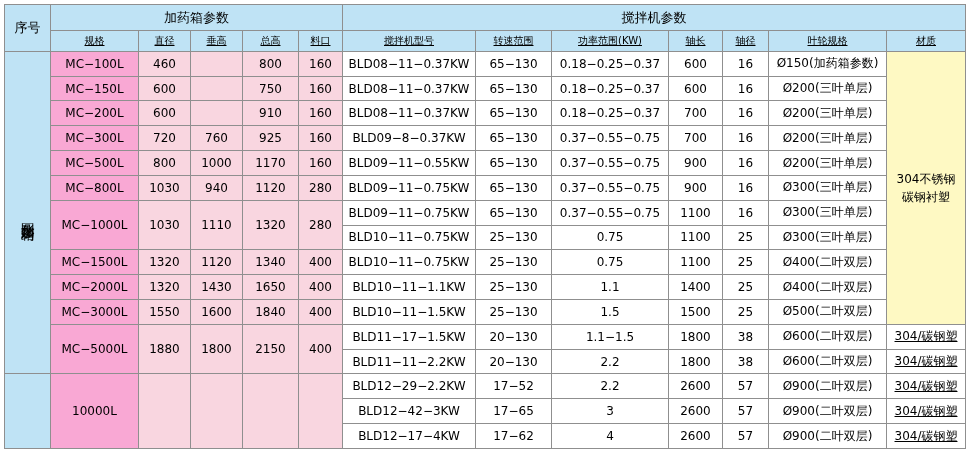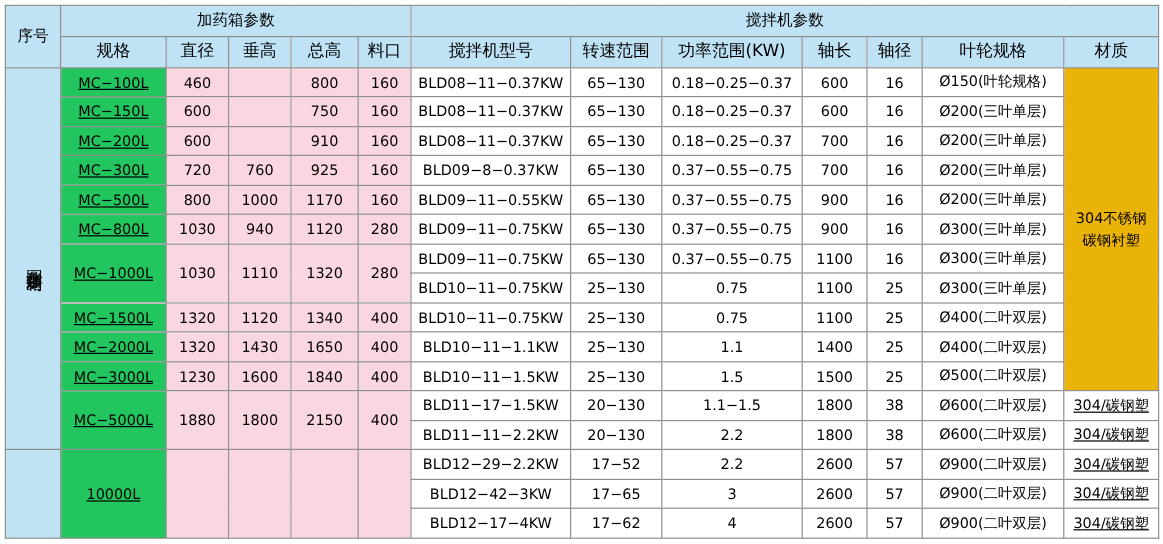--- a/index.html
+++ b/index.html
@@ -38,28 +38,29 @@
   }
   
   .hdr {
     background: #bfe3f5;
     font-weight: bold;
     font-size: 13px;
   }
   .hdr-sub {
     background: #bfe3f5;
     font-weight: bold;
-    font-size: 14px;
+    font-size: 10px;
+    text-decoration: underline;
   }
   
   .c-seq   { background: #bfe3f5; font-weight: bold; font-size: 14px; line-height: 1.25; letter-spacing: 1px; }
-  .c-spec  { background: #22c55e; font-weight: bold; text-decoration: underline; }
+  .c-spec  { background: #f9a8d4; font-weight: bold; }
   .c-pink  { background: #f9d6e0; margin-left: 48px; }
   .c-white { background: #ffffff; }
-  .c-mat   { background: #eab308; font-weight: bold; line-height: 1.5; }
+  .c-mat   { background: #fef9c3; font-weight: bold; line-height: 1.5; }
   .c-mat2  { background: #ffffff; text-decoration: underline; }
 </style>
 </head>
 <body>
 
 <div class="sheet">
   <table class="spec">
     <colgroup>
       <col style="width:46px">
       <col style="width:88px">
@@ -105,21 +106,21 @@
         <td class="c-spec">MC−100L</td>
         <td class="c-pink">460</td>
         <td class="c-pink"></td>
         <td class="c-pink">800</td>
         <td class="c-pink">160</td>
         <td class="c-white">BLD08−11−0.37KW</td>
         <td class="c-white">65−130</td>
         <td class="c-white">0.18−0.25−0.37</td>
         <td class="c-white">600</td>
         <td class="c-white">16</td>
-        <td class="c-white">Ø150(叶轮规格)</td>
+        <td class="c-white">Ø150(加药箱参数)</td>
         <td class="c-mat" rowspan="11">
           <div>304不锈钢</div>
           <div>碳钢衬塑</div>
         </td>
       </tr>
 
       <tr>
         <td class="c-spec">MC−150L</td>
         <td class="c-pink">600</td>
         <td class="c-pink"></td>
@@ -235,21 +236,21 @@
         <td class="c-white">BLD10−11−1.1KW</td>
         <td class="c-white">25−130</td>
         <td class="c-white">1.1</td>
         <td class="c-white">1400</td>
         <td class="c-white">25</td>
         <td class="c-white">Ø400(二叶双层)</td>
       </tr>
 
       <tr>
         <td class="c-spec">MC−3000L</td>
-        <td class="c-pink">1230</td>
+        <td class="c-pink">1550</td>
         <td class="c-pink">1600</td>
         <td class="c-pink">1840</td>
         <td class="c-pink">400</td>
         <td class="c-white">BLD10−11−1.5KW</td>
         <td class="c-white">25−130</td>
         <td class="c-white">1.5</td>
         <td class="c-white">1500</td>
         <td class="c-white">25</td>
         <td class="c-white">Ø500(二叶双层)</td>
       </tr>

